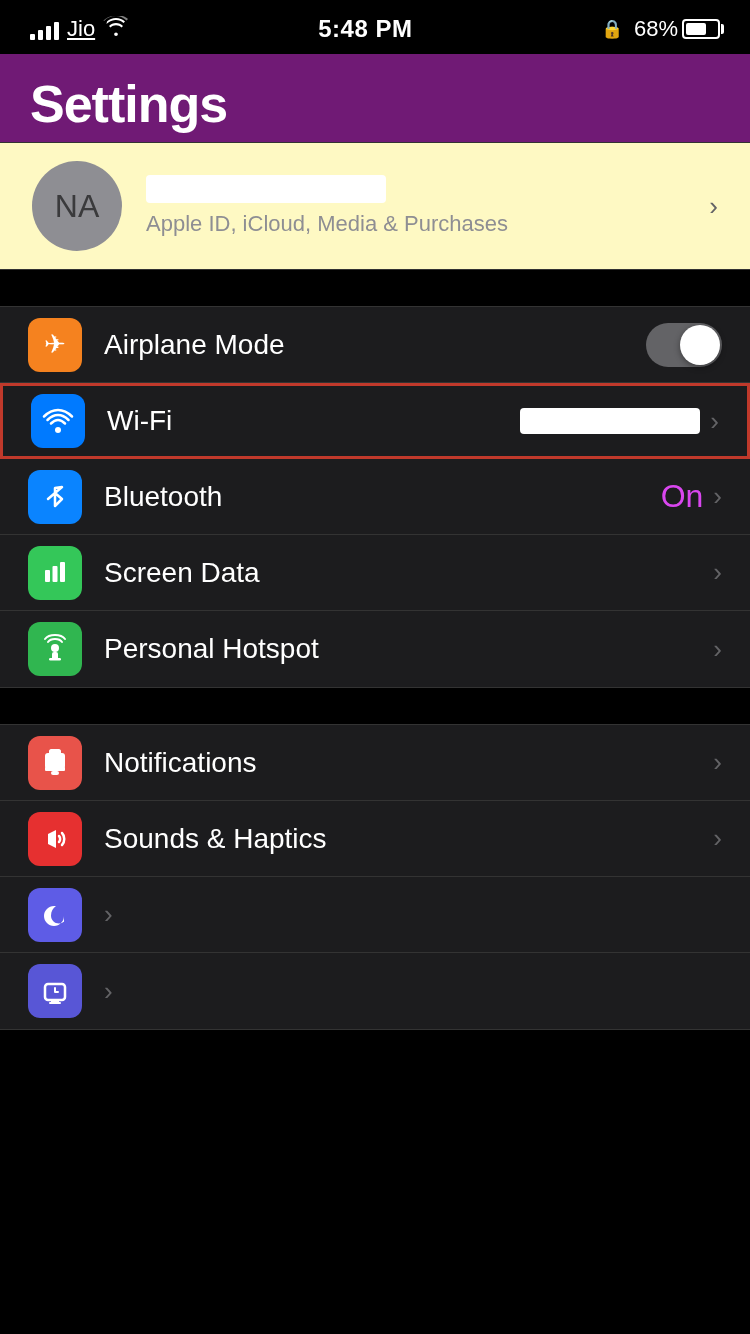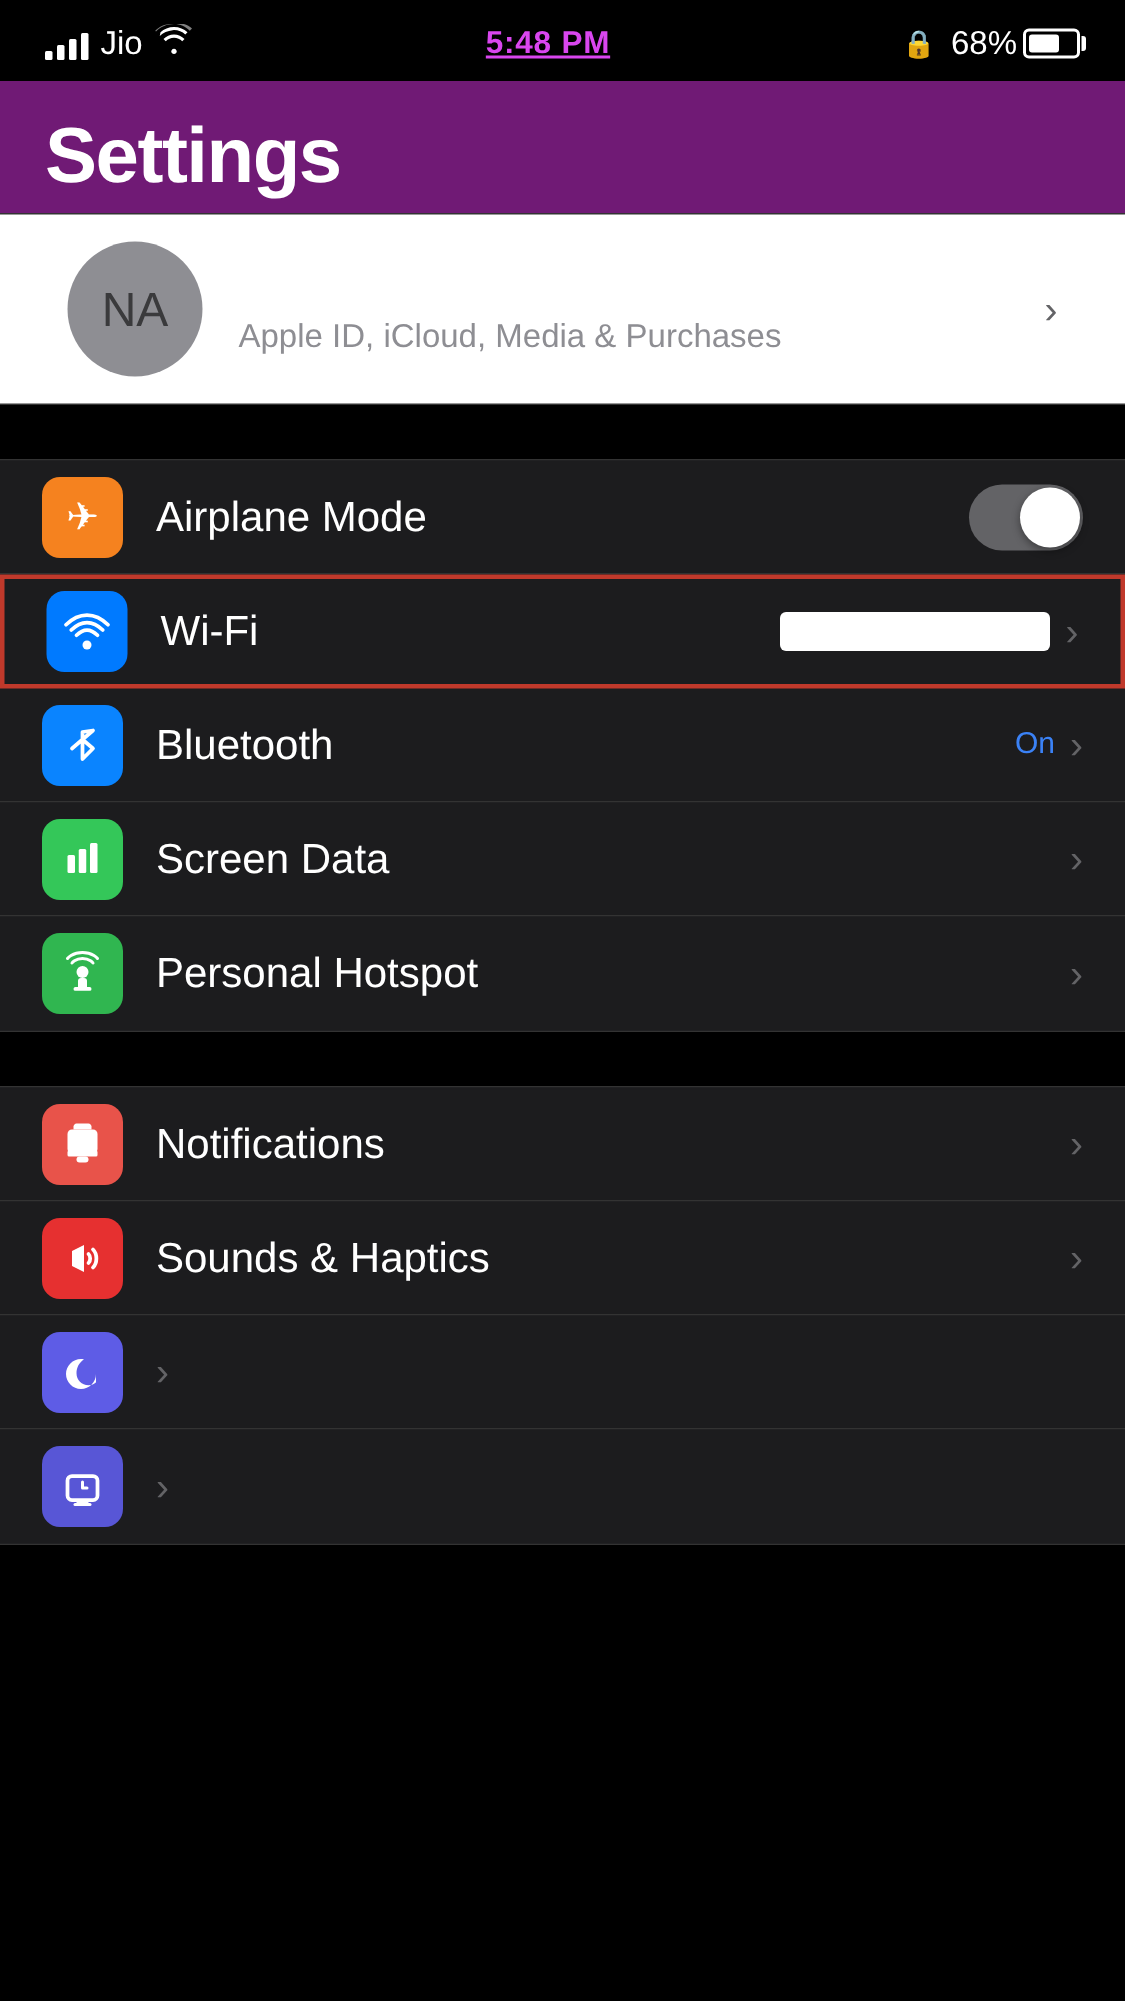--- a/index.html
+++ b/index.html
@@ -38,30 +38,30 @@
     }
     .signal-bar {
       width: 5px;
       background: #fff;
       border-radius: 1px;
     }
     .carrier-name {
       font-size: 22px;
       font-weight: 500;
       color: #fff;
+      text-decoration: underline;
     }
     .wifi-icon {
       font-size: 22px;
     }
     .status-center {
-      font-size: 21px;
+      font-size: 24px;
       font-weight: 600;
-      color: #d946ef;
+      color: #ffffff;
       letter-spacing: 0.5px;
-      text-decoration: underline;
     }
     .status-right {
       display: flex;
       align-items: center;
       gap: 10px;
       font-size: 22px;
       font-weight: 500;
     }
     .lock-icon {
       font-size: 18px;
@@ -120,22 +120,22 @@
     .settings-group {
       background: #1c1c1e;
       border-top: 1px solid #333;
       border-bottom: 1px solid #333;
     }
 
     
     .profile-row {
       display: flex;
       align-items: center;
-      padding: 18px 45px;
-      background: #ffffff;
+      padding: 18px 32px;
+      background: #fef9c3;
       border-top: 1px solid #333;
       border-bottom: 1px solid #333;
       gap: 24px;
       cursor: pointer;
     }
     .avatar {
       width: 90px;
       height: 90px;
       border-radius: 50%;
       background: #8e8e93;
@@ -198,22 +198,22 @@
       flex-shrink: 0;
       font-size: 28px;
     }
     .row-label {
       flex: 1;
       font-size: 28px;
       color: #fff;
       font-weight: 400;
     }
     .row-value {
-      font-size: 20px;
-      color: #3b82f6;
+      font-size: 32px;
+      color: #d946ef;
       margin-right: 10px;
     }
     .row-value-blur {
       width: 180px;
       height: 26px;
       background: #fff;
       border-radius: 4px;
       margin-right: 10px;
     }
 

